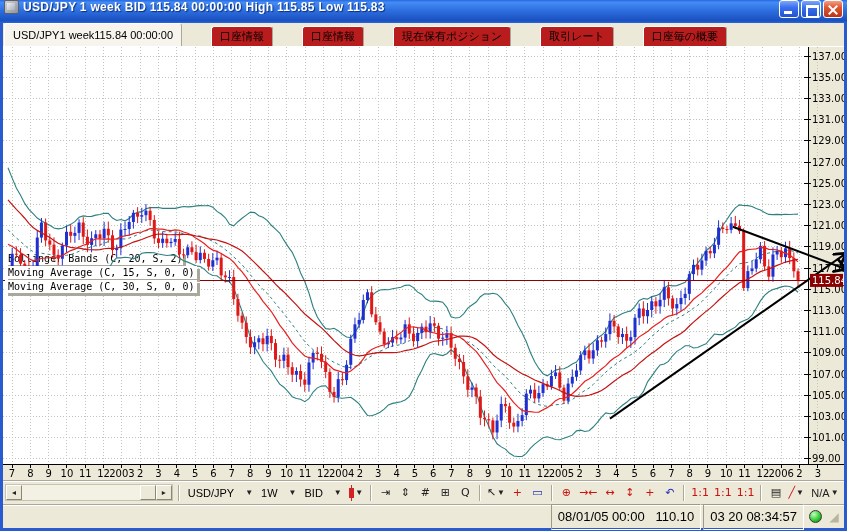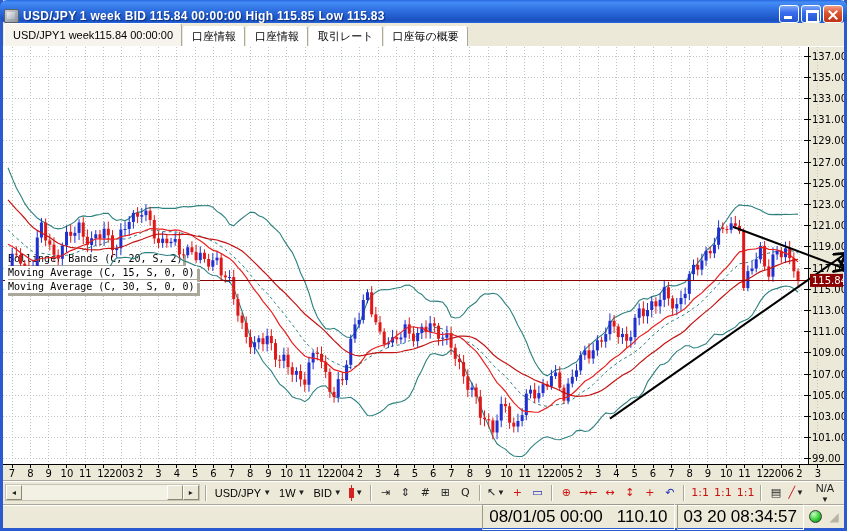--- a/index.html
+++ b/index.html
@@ -1,73 +1,73 @@
 <!DOCTYPE html>
 <html><head>
 <meta charset="utf-8">
 <style>
   html,body{margin:0;padding:0;background:#9aa5b5;}
   *{box-sizing:border-box;}
   body{font-family:"Liberation Sans",sans-serif;}
   .win{width:847px;height:531px;position:relative;background:#ece9d8;
        border-left:3px solid #2a5ad0;border-right:3px solid #2a5ad0;border-bottom:3px solid #2a5ad0;}
   
-  .titlebar{height:23px;margin:0 -3px;display:flex;align-items:flex-end;padding:0 4px;
-    background:linear-gradient(180deg,#2767e0 0%,#448cf5 10%,#2e6fe0 45%,#1a50c0 90%,#2767e0 100%);border-radius:7px;}
+  .titlebar{height:23px;margin:0 -3px;display:flex;align-items:flex-start;padding:0 4px;
+    background:linear-gradient(180deg,#2767e0 0%,#448cf5 10%,#2e6fe0 45%,#1a50c0 90%,#2767e0 100%);}
   .appicon{width:15px;height:14px;margin-right:4px;background:linear-gradient(135deg,#cfd3d8,#8d939c);
     border:1px solid #5a6068;border-radius:2px;position:relative;}
   .appicon::after{content:"";position:absolute;left:2px;top:2px;width:8px;height:7px;
     background:linear-gradient(135deg,#eef1f4,#a8afb8);}
   .title{color:#fff;font-size:12px;font-weight:bold;text-shadow:1px 1px 1px #0a2f7e;white-space:nowrap;
     letter-spacing:.3px;flex:1;overflow:hidden;}
   .winbtns{display:flex;gap:2px;}
   .wbtn{width:20px;height:18px;border-radius:3px;border:1px solid #fff;position:relative;
     background:linear-gradient(180deg,#7da8f5 0%,#3a6ff0 40%,#2254cc 100%);}
   .wbtn.close{background:linear-gradient(180deg,#f0a088 0%,#e0572f 40%,#b93316 100%);}
   .wbtn.min::after{content:"";position:absolute;left:4px;bottom:3px;width:8px;height:3px;background:#fff;}
   .wbtn.max::after{content:"";position:absolute;left:4px;top:4px;width:9px;height:8px;
     border:2px solid #fff;border-top-width:3px;}
   .wbtn.close::before,.wbtn.close::after{content:"";position:absolute;left:3px;top:8px;width:12px;height:2px;
     background:#fff;transform:rotate(45deg);}
   .wbtn.close::after{transform:rotate(-45deg);}
   
   .tabbar{height:24px;display:flex;align-items:flex-end;background:#ece9d8;padding-left:1px;
-    border-bottom:1px solid #fff;}
+    border-bottom:1px solid #fff;gap:28px;}
   .tab{height:20px;margin-top:3px;display:flex;align-items:center;padding:0 8px;font-size:11px;color:#000;
-    background:#ffffff;border:1px solid #aca899;border-bottom:none;border-top-left-radius:3px;
+    background:#b91c1c;border:1px solid #aca899;border-bottom:none;border-top-left-radius:3px;
     border-top-right-radius:3px;border-left-color:#fff;border-top-color:#fff;margin-right:1px;white-space:nowrap;}
   .tab.active{height:23px;margin-top:0;background:#f6f4ec;position:relative;z-index:2;
     box-shadow:inset 0 2px 0 #f6f4ec;}
   
   .chartwrap{position:relative;width:841px;height:433px;background:#ece9d8;}
   svg text{font-family:"DejaVu Sans",sans-serif;}
   
   .toolbar{height:24px;display:flex;align-items:center;background:#ece9d8;border-top:1px solid #aca899;
     box-shadow:inset 0 1px 0 #fff;padding:0 2px;gap:2px;}
   .hscroll{width:316px;height:17px;display:flex;align-items:center;background:#f3f1e4;
     border:1px solid #c6c3b3;}
   .sbtn{width:16px;height:15px;background:#ece9d8;border:1px solid #fff;border-right-color:#8a8775;
     border-bottom-color:#8a8775;display:flex;align-items:center;justify-content:center;
     font-size:8px;color:#222;}
   .strack{flex:1;height:15px;}
   .sthumb{width:16px;height:15px;background:#ece9d8;border:1px solid #fff;border-right-color:#8a8775;
     border-bottom-color:#8a8775;}
-  .combo{display:flex;align-items:center;height:18px;padding:0 3px;font-size:11px;color:#000;gap:2px;
+  .combo{display:flex;align-items:center;height:18px;padding:0 3px;font-size:11px;color:#000;gap:11px;
     white-space:nowrap;}
   .combo .dd,.tbtn .dd{font-size:8px;color:#222;}
   .tsep{width:2px;height:16px;border-left:1px solid #aca899;border-right:1px solid #fff;margin:0 3px;}
   .tbtn{min-width:19px;height:18px;display:flex;align-items:center;justify-content:center;font-size:11px;
     color:#222;gap:1px;padding:0 2px;}
   .cndl{width:5px;height:10px;background:#d42222;position:relative;display:inline-block;}
   .cndl::after{content:"";position:absolute;left:2px;top:-3px;width:1px;height:16px;background:#d42222;}
   
   .statusbar{height:24px;display:flex;align-items:center;background:#ece9d8;border-top:1px solid #aca899;
     box-shadow:inset 0 1px 0 #fff;padding:0 3px;gap:2px;}
   .spacer{flex:1;}
-  .spanel{height:26px;display:flex;align-items:center;padding:0 6px;font-size:17px;color:#000;
+  .spanel{height:26px;display:flex;align-items:center;padding:0 6px;font-size:13px;color:#000;
     border:1px solid;border-color:#9d9a87 #fff #fff #9d9a87;white-space:pre;}
   .led{width:13px;height:13px;border-radius:50%;border:1px solid #3a3a3a;margin:0 3px;
     background:radial-gradient(circle at 35% 30%,#c2ffc2,#36cc36 55%,#0a7a0a 100%);}
   .grip{width:14px;height:14px;color:#b8b4a2;font-size:12px;line-height:14px;text-align:center;}
 </style>
 </head>
 <body>
 
 <div class="win">
   <div class="titlebar">
@@ -77,20 +77,21 @@
       <span class="wbtn min"></span>
       <span class="wbtn max"></span>
       <span class="wbtn close"></span>
     </span>
   </div>
 
   <div class="tabbar" id="tabbar">
       <div class="tab active">USD/JPY1 week115.84 00:00:00</div>
       <div class="tab">口座情報</div>
       <div class="tab">口座情報</div>
+      <div class="tab">現在保有ポジション</div>
       <div class="tab">取引レート</div>
       <div class="tab">口座毎の概要</div>
     </div>
 
   <div class="chartwrap">
     <svg id="chart-svg" width="841" height="433">
         <defs>
           <marker id="arrw" markerWidth="9" markerHeight="8" refX="6" refY="3.5" orient="auto">
             <path d="M0,0 L6,3.5 L0,7" fill="none" stroke="#000" stroke-width="1.4"></path>
           </marker>
@@ -792,21 +793,21 @@
         </div>
         <div class="tsep"></div>
         <div class="tbtn">
           <span style="font-family: &quot;DejaVu Sans&quot;, sans-serif; font-size: 11px;">▤</span>
         </div>
         <div class="tbtn">
           <span style="color: rgb(204, 17, 17); font-family: &quot;DejaVu Sans&quot;, sans-serif; font-size: 11px;">╱</span>
           <span class="dd">▼</span>
         </div>
       </span>
-    <div class="tbtn" style="min-width:34px;flex-direction:column;">
+    <div class="tbtn" style="min-width:34px;">
       <span>N/A</span>
       <span class="dd">▼</span>
     </div>
   </div>
 
   <div class="statusbar">
     <span class="spacer"></span>
     <span class="spanel">08/01/05 00:00   110.10</span>
     <span class="spanel">03 20 08:34:57</span>
     <span class="led"></span>

